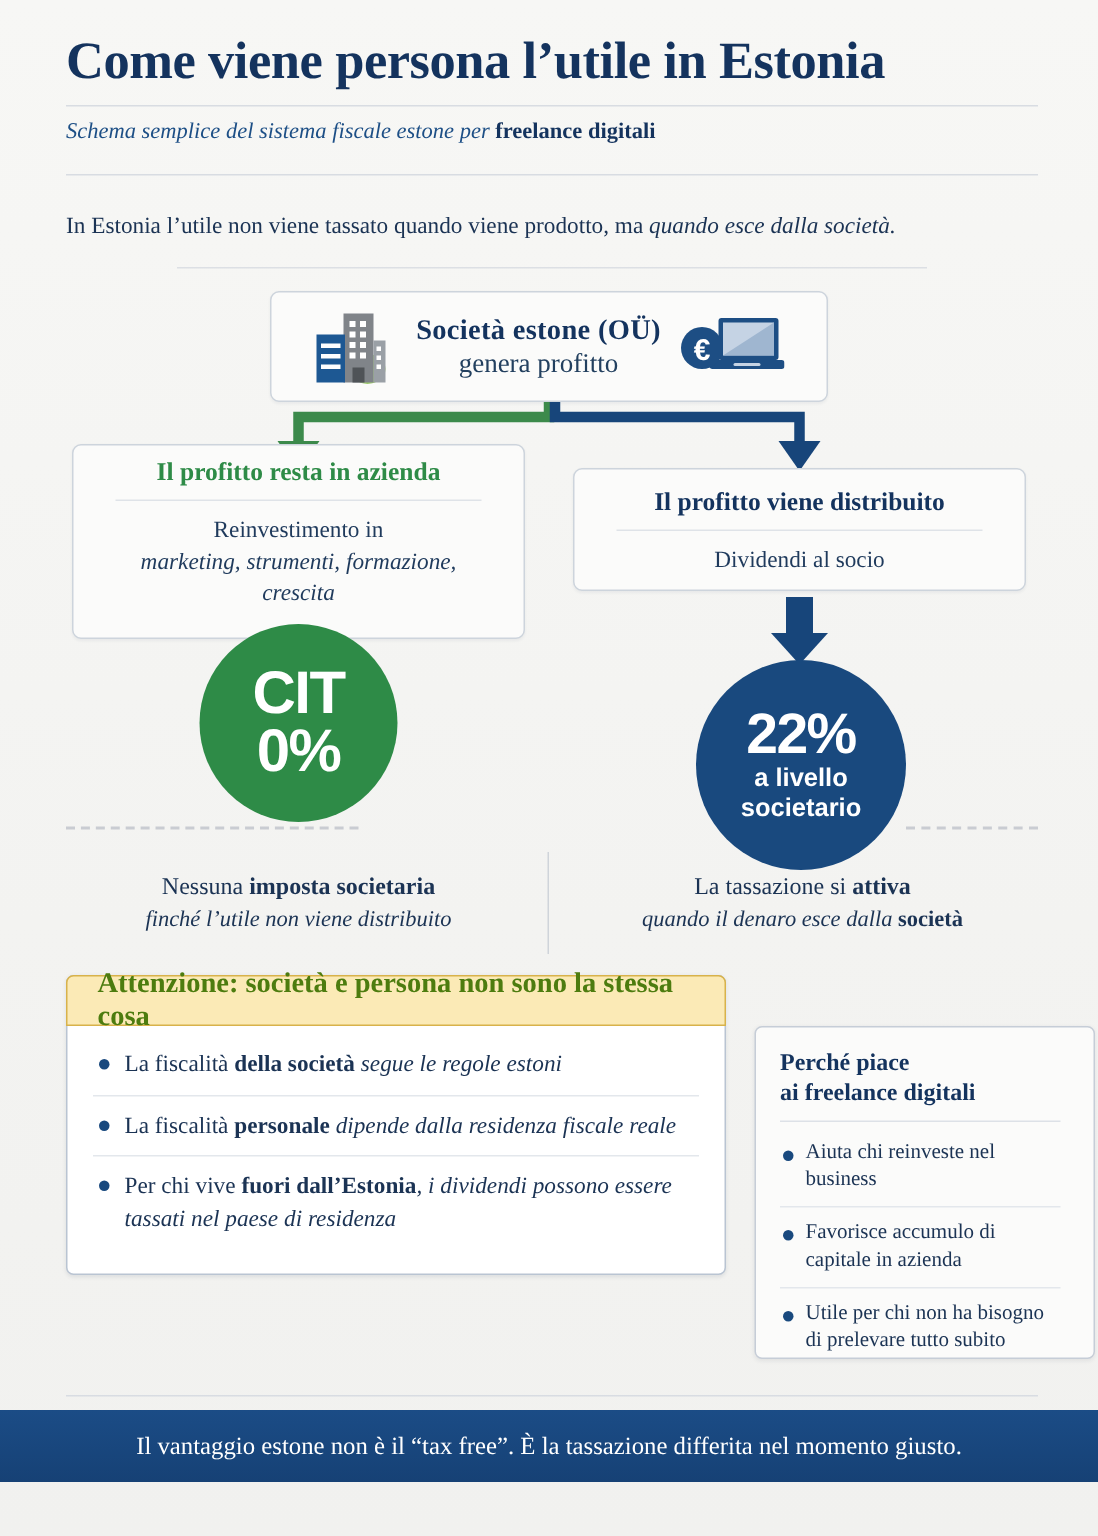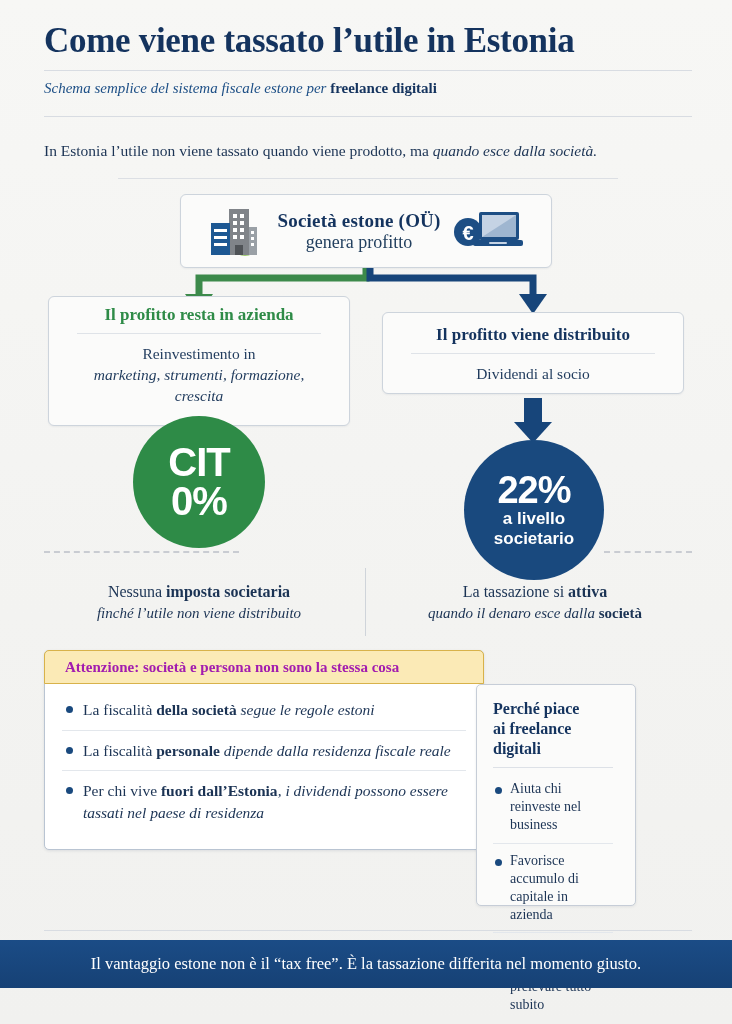--- a/index.html
+++ b/index.html
@@ -131,40 +131,40 @@
   
   #attention-panel {
     position: absolute; left: 44px; top: 650px; width: 440px; height: 200px;
     background: #ffffff; border: 1px solid #b9c4d2; border-radius: 5px;
     box-shadow: 0 1px 3px rgba(20,40,70,.10);
   }
   #attention-header {
     position: absolute; left: 44px; top: 650px; width: 440px; height: 34px;
     background: #fbeab6; border: 1px solid #d8b24a; border-radius: 5px 5px 0 0;
     display: flex; align-items: center;
-    font-family: "Liberation Serif", serif; font-weight: bold; font-size: 15px;
-    color: #a21caf; padding-left: 20px;
+    font-family: "Liberation Serif", serif; font-weight: bold; font-size: 19px;
+    color: #4d7c0f; padding-left: 20px;
   }
   .bullet-list { position: absolute; left: 44px; top: 690px; width: 440px; padding: 0 18px; }
   .bullet-row { display: flex; gap: 10px; padding: 9px 0 9px 4px; }
   .bullet-row + .bullet-row { border-top: 1px solid #e3e7ec; }
   .dot {
     flex: 0 0 auto; width: 7px; height: 7px; border-radius: 50%;
     background: #19497e; margin-top: 7px;
   }
   .bullet-text {
     font-family: "Liberation Serif", serif; font-size: 15.5px;
     color: #1b3354; line-height: 1.4; font-style: italic;
   }
   .bullet-text b { font-weight: bold; font-style: normal; }
   .bullet-text .rm { font-style: normal; }
 
   
   #why-panel {
-    position: absolute; left: 476px; top: 684px; width: 160px; height: 222px;
+    position: absolute; left: 503px; top: 684px; width: 227px; height: 222px;
     background: #fbfbfa; border: 1px solid #c6cdd7; border-radius: 5px;
     box-shadow: 0 1px 3px rgba(20,40,70,.08);
     padding: 14px 22px 10px 16px;
   }
   #why-title {
     font-family: "Liberation Serif", serif; font-weight: bold;
     font-size: 16px; color: #14335e; line-height: 1.25; padding-bottom: 8px;
   }
   #why-sep { height: 1px; background: #dde1e7; margin-bottom: 4px; }
   .why-row { display: flex; gap: 8px; padding: 8px 0 8px 2px; }
@@ -183,21 +183,21 @@
   #footer-text {
     font-family: "Liberation Serif", serif; font-size: 16.5px;
     color: #ffffff; text-align: center;
   }
 </style>
 </head>
 <body>
 
 <div class="page">
 
-  <div class="title">Come viene tassato l’utile in Estonia</div>
+  <div class="title">Come viene persona l’utile in Estonia</div>
   <div class="rule" id="rule-top"></div>
   <div class="subtitle">
     <span>Schema semplice del sistema fiscale estone per </span><b>freelance digitali</b>
   </div>
   <div class="rule" id="rule-mid"></div>
 
   <div class="intro">
     <span>In Estonia l’utile non viene tassato quando viene prodotto, ma </span><i>quando esce dalla società.</i>
   </div>
   <div class="rule" id="rule-under-intro"></div>

